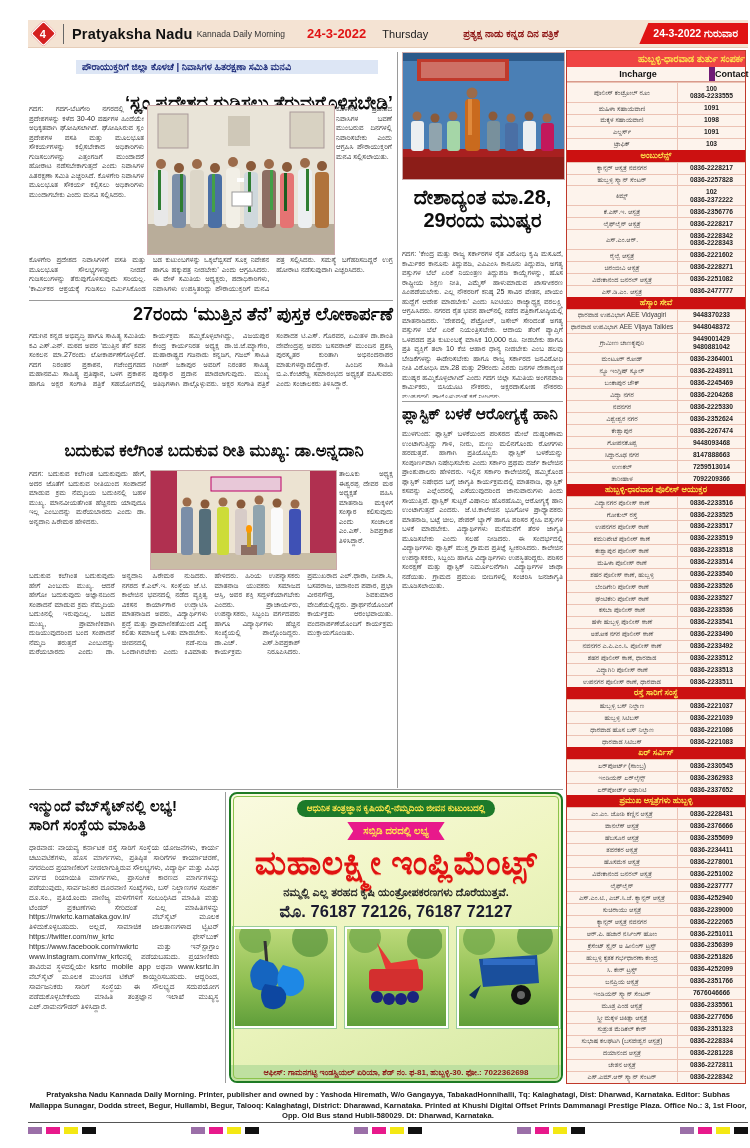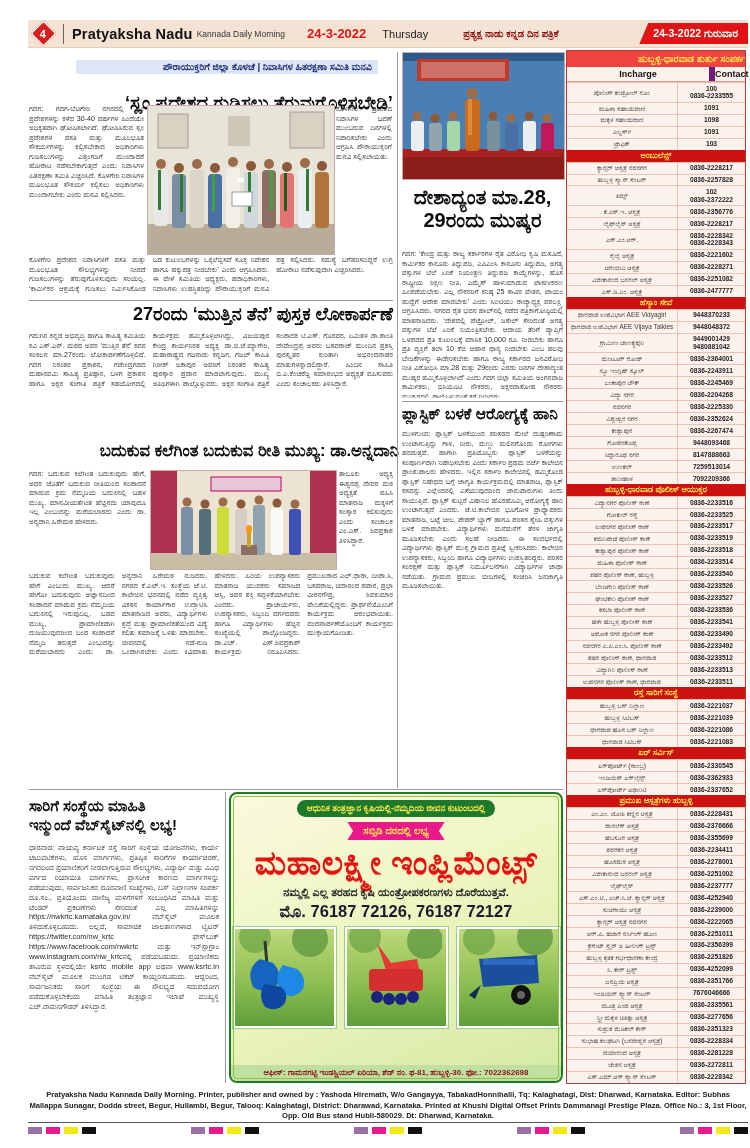--- a/index.html
+++ b/index.html
@@ -20,21 +20,21 @@
   .mast-title{font-weight:bold;font-size:14.5px;color:#111;letter-spacing:.2px;}
   .mast-sub{font-size:8.5px;color:#333;margin-left:4px;}
   .mast-date{color:#e01414;font-weight:bold;font-size:13px;margin-left:22px;}
   .mast-day{font-size:11px;color:#222;margin-left:16px;}
   .mast-kn{font-weight:bold;font-size:10px;color:#8c1212;margin-left:35px;}
   .mast-box{margin-left:auto;background:#e01414;color:#fff;font-weight:bold;font-size:10.5px;
     padding:4px 10px 4px 14px;clip-path:polygon(9px 0,100% 0,100% 100%,0 100%);}
 
   
   .kicker{background:#dde6f5;color:#1b2a78;font-weight:bold;font-size:9.5px;
-    text-align:right;padding:1px 6px;}
+    text-align:left;padding:1px 6px;}
   .headline{font-weight:bold;color:#0d0d0d;line-height:1.15;}
   .bodytext{font-size:7.1px;line-height:1.34;text-align:justify;color:#2a2a2a;
     word-break:break-word;overflow:hidden;}
   .cols3{column-count:3;column-gap:7px;}
   .cols4{column-count:4;column-gap:7px;}
   .hairline-v{background:#9a9a9a;width:1px;}
   .hairline-h{background:#9a9a9a;height:1px;}
   .photo{overflow:hidden;border:1px solid #caa;}
   .photo svg{display:block;}
 
@@ -167,21 +167,21 @@
   </svg>
 </div>
 
 <div class="abs bodytext" style="left:336px;top:105px;width:56px;height:148px;">ಕೊಳಗೇರಿ ಪ್ರದೇಶದ ನಿವಾಸಿಗಳ ಬವಣೆ ಮುಂಬರುವ ದಿನಗಳಲ್ಲಿ ನಿವಾರಿಸಬೇಕು ಎಂದು ಆಗ್ರಹಿಸಿ ಪೌರಾಯುಕ್ತರಿಗೆ ಮನವಿ ಸಲ್ಲಿಸಲಾಯಿತು.</div>
 <div class="abs bodytext cols3" style="left:29px;top:256px;width:364px;height:42px;">ಕೊಳಗೇರಿ ಪ್ರದೇಶದ ನಿವಾಸಿಗಳಿಗೆ ವಸತಿ ಮತ್ತು ಮೂಲಭೂತ ಸೌಲಭ್ಯಗಳನ್ನು ನೀಡದೆ ಗುಡಿಸಲುಗಳನ್ನು ತೆರುವುಗೊಳಿಸುವುದು ಸರಿಯಲ್ಲ. ‘ಕಾರ್ಮಿಕರ ಆಶ್ರಯಕ್ಕೆ ಗುಡಿಸಲು ನಿರ್ಮಿಸಿಕೊಂಡ ಬಡ ಕುಟುಂಬಗಳನ್ನು ಒಕ್ಕಲೆಬ್ಬಿಸದೆ ಸೂಕ್ತ ನಿವೇಶನ ಹಾಗೂ ಹಕ್ಕುಪತ್ರ ನೀಡಬೇಕು’ ಎಂದು ಆಗ್ರಹಿಸಿದರು. ಈ ವೇಳೆ ಸಮಿತಿಯ ಅಧ್ಯಕ್ಷರು, ಪದಾಧಿಕಾರಿಗಳು, ನಿವಾಸಿಗಳು ಉಪಸ್ಥಿತರಿದ್ದು ಪೌರಾಯುಕ್ತರಿಗೆ ಮನವಿ ಪತ್ರ ಸಲ್ಲಿಸಿದರು. ಸಮಸ್ಯೆ ಬಗೆಹರಿಸದಿದ್ದರೆ ಉಗ್ರ ಹೋರಾಟ ನಡೆಸುವುದಾಗಿ ಎಚ್ಚರಿಸಿದರು.</div>
 
 <div class="abs hairline-h" style="left:29px;top:300px;width:364px;"></div>
 <div class="abs headline" style="left:29px;top:304px;width:364px;font-size:18px;text-align:right;">27ರಂದು ‘ಮುತ್ತಿನ ತೆನೆ’ ಪುಸ್ತಕ ಲೋಕಾರ್ಪಣೆ</div>
 <div class="abs bodytext cols3" style="left:29px;top:332px;width:364px;height:104px;">ಗದುಗಿನ ಕನ್ನಡ ಅಭಿವೃದ್ಧಿ ಹಾಗೂ ಸಾಹಿತ್ಯ ಸಮಿತಿಯ ಕವಿ ಎಸ್.ಎನ್. ಮಠದ ಅವರ ‘ಮುತ್ತಿನ ತೆನೆ’ ಕವನ ಸಂಕಲನ ಮಾ.27ರಂದು ಲೋಕಾರ್ಪಣೆಗೊಳ್ಳಲಿದೆ. ಗದಗ ನಿರಂತರ ಪ್ರಕಾಶನ, ಗಜೇಂದ್ರಗಡದ ಮಹಾನವಮಿ ಸಾಹಿತ್ಯ ಪ್ರತಿಷ್ಠಾನ, ಬಳಗ ಪ್ರಕಾಶನ ಹಾಗೂ ಅಕ್ಷರ ಸಂಗಾತಿ ಪತ್ರಿಕೆ ಸಹಯೋಗದಲ್ಲಿ ಕಾರ್ಯಕ್ರಮ ಹಮ್ಮಿಕೊಳ್ಳಲಾಗಿದ್ದು, ವಿಜಯಪುರ ಕೇಂದ್ರ ಕಾರ್ಯನಿರತ ಅಧ್ಯಕ್ಷ ಡಾ.ಜಿ.ಜೆ.ಮ್ಯಾಗೇರಿ, ಮಹಾರಾಷ್ಟ್ರದ ಗಡಿನಾಡು ಕನ್ನಡಿಗ, ಗಜಲ್ ಸಾಹಿತಿ ಗಿರೀಶ್ ಜಕಾಪುರ ಅವರಿಗೆ ನಿರಂತರ ಸಾಹಿತ್ಯ ಪುರಸ್ಕಾರ ಪ್ರದಾನ ಮಾಡಲಾಗುವುದು. ಮುಖ್ಯ ಅತಿಥಿಗಳಾಗಿ ಪಾಲ್ಗೊಳ್ಳುವರು. ಅಕ್ಷರ ಸಂಗಾತಿ ಪತ್ರಿಕೆ ಸಂಪಾದಕ ಟಿ.ಎಸ್. ಗೊರವರ, ಏಮಿತಳ ಡಾ.ಶಾಂತಿ ದೇವೇಂದ್ರಪ್ಪ ಅವರು ಬಸವರಾಜ್ ಮುಂದಿನ ಪ್ರಶಸ್ತಿ ಪುರಸ್ಕೃತರ ಕುರಿತಾಗಿ ಅಭಿನಂದನಾಪರ ಮಾತುಗಳನ್ನಾಡಲಿದ್ದಾರೆ. ಹಿಂದಿನ ಸಾಹಿತಿ ಬಿ.ಎ.ಕೆಂಚರೆಡ್ಡಿ ಸಮಾರಂಭದ ಅಧ್ಯಕ್ಷತೆ ವಹಿಸುವರು ಎಂದು ಸಂಚಾಲಕರು ತಿಳಿಸಿದ್ದಾರೆ.</div>
 
-<div class="abs headline" style="left:29px;top:441px;width:370px;font-size:16.5px;text-align:right;">ಬದುಕುವ ಕಲೆಗಿಂತ ಬದುಕುವ ರೀತಿ ಮುಖ್ಯ: ಡಾ.ಅನ್ನದಾನಿ</div>
+<div class="abs headline" style="left:29px;top:441px;width:370px;font-size:16.5px;text-align:center;">ಬದುಕುವ ಕಲೆಗಿಂತ ಬದುಕುವ ರೀತಿ ಮುಖ್ಯ: ಡಾ.ಅನ್ನದಾನಿ</div>
 <div class="abs bodytext" style="left:29px;top:470px;width:117px;height:98px;">ಗದಗ: ಬದುಕುವ ಕಲೆಗಿಂತ ಬದುಕುವುದು ಹೇಗೆ, ಅದರ ಜೊತೆಗೆ ಬದುಕುವ ರೀತಿಯಿಂದ ಸಂಪಾದನೆ ಮಾಡುವ ಕ್ರಮ ನೆಮ್ಮದಿಯ ಬದುಕಿನಲ್ಲಿ ಬಹಳ ಮುಖ್ಯ. ಮಾನವೀಯತೆಗಿಂತ ಹೆಚ್ಚಿನದು ಯಾವುದೂ ಇಲ್ಲ ಎಂಬುದನ್ನು ಮರೆಯಬಾರದು ಎಂದು ಡಾ. ಅನ್ನದಾನಿ ಹಿರೇಮಠ ಹೇಳಿದರು.</div>
 
 <div class="abs photo" style="left:150px;top:470px;width:185px;height:98px;">
   <svg width="185" height="98" viewBox="0 0 185 98">
     <rect width="185" height="98" fill="#ece3d2"></rect>
     <rect x="0" y="0" width="26" height="98" fill="#b03050"></rect>
     <rect x="159" y="0" width="26" height="98" fill="#b03050"></rect>
     <rect x="60" y="6" width="70" height="14" fill="#e8c8d8" stroke="#b06"></rect>
     <rect x="0" y="82" width="185" height="16" fill="#c9bda6"></rect>
     <g>
@@ -277,22 +277,22 @@
 <div class="abs bodytext" style="left:402px;top:250px;width:161px;height:148px;">ಗದಗ: ‘ಕೇಂದ್ರ ಮತ್ತು ರಾಜ್ಯ ಸರ್ಕಾರಗಳ ರೈತ ವಿರೋಧಿ ಕೃಷಿ ಮಸೂದೆ, ಕಾರ್ಮಿಕರ ಕಾನೂನು ತಿದ್ದುಪಡಿ, ಎಪಿಎಂಸಿ ಕಾನೂನು ತಿದ್ದುಪಡಿ, ಅಗತ್ಯ ವಸ್ತುಗಳ ಬೆಲೆ ಏರಿಕೆ ನಿಯಂತ್ರಣ ತಿದ್ದುಪಡಿ ಕಾಯ್ದೆಗಳನ್ನು, ಹೊಸ ರಾಷ್ಟ್ರೀಯ ಶಿಕ್ಷಣ ನೀತಿ, ಎಮ್ಮೆಸ್ ಹಾಳುಮಾಡುವ ಖಾಸಗೀಕರಣ ಹಿಂಪಡೆಯಬೇಕು. ಎಲ್ಲ ನೌಕರರಿಗೆ ಕನಿಷ್ಠ 25 ಸಾವಿರ ವೇತನ, ಖಾಯಂ ಹುದ್ದೆಗೆ ಆದೇಶ ಮಾಡಬೇಕು’ ಎಂದು ಸಿಐಟಿಯು ರಾಜ್ಯಾಧ್ಯಕ್ಷ ವರಲಕ್ಷ್ಮಿ ಆಗ್ರಹಿಸಿದರು. ನಗರದ ರೈತ ಭವನ ಹಾಲ್‌ನಲ್ಲಿ ನಡೆದ ಪತ್ರಿಕಾಗೋಷ್ಠಿಯಲ್ಲಿ ಮಾತನಾಡಿದರು. ‘ದೇಶದಲ್ಲಿ ಪೆಟ್ರೋಲ್, ಡಿಸೇಲ್ ಸೇರಿದಂತೆ ಅಗತ್ಯ ವಸ್ತುಗಳ ಬೆಲೆ ಏರಿಕೆ ನಿಯಂತ್ರಿಸಬೇಕು. ಆದಾಯ ತೆರಿಗೆ ವ್ಯಾಪ್ತಿಗೆ ಒಳಪಡದ ಪ್ರತಿ ಕುಟುಂಬಕ್ಕೆ ಮಾಸಿಕ 10,000 ರೂ. ನೀಡಬೇಕು ಹಾಗೂ ಪ್ರತಿ ವ್ಯಕ್ತಿಗೆ ತಲಾ 10 ಕೆಜಿ ಆಹಾರ ಧಾನ್ಯ ನೀಡಬೇಕು ಎಂಬ ಹಲವು ಬೇಡಿಕೆಗಳನ್ನು ಈಡೇರಿಸಬೇಕು ಹಾಗೂ ರಾಜ್ಯ ಸರ್ಕಾರದ ಜನವಿರೋಧಿ ನೀತಿ ವಿರೋಧಿಸಿ ಮಾ.28 ಮತ್ತು 29ರಂದು ಎರಡು ದಿನಗಳ ದೇಶಾದ್ಯಂತ ಮುಷ್ಕರ ಹಮ್ಮಿಕೊಳ್ಳಲಾಗಿದೆ’ ಎಂದು ಗದಗ ಜಿಲ್ಲಾ ಸಮಿತಿಯ ಅಂಗನವಾಡಿ ಕಾರ್ಮಿಕರು, ಬಿಸಿಯೂಟ ನೌಕರರು, ಅಕ್ಷರದಾಸೋಹ ನೌಕರರು ಮುಷ್ಕರದಲ್ಲಿ ಪಾಲ್ಗೊಳ್ಳುವಂತೆ ಕರೆ ನೀಡಿದರು.</div>
 
 <div class="abs hairline-h" style="left:402px;top:401px;width:161px;"></div>
 <div class="abs headline" style="left:402px;top:405px;width:161px;font-size:15.5px;text-align:left;">ಪ್ಲಾಸ್ಟಿಕ್ ಬಳಕೆ ಆರೋಗ್ಯಕ್ಕೆ ಹಾನಿ</div>
 <div class="abs bodytext" style="left:402px;top:430px;width:161px;height:356px;">ಮುಳಗುಂದ: ಪ್ಲಾಸ್ಟಿಕ್ ಬಳಕೆಯಿಂದ ಪರಿಸರದ ಮೇಲೆ ದುಷ್ಪರಿಣಾಮ ಉಂಟಾಗುತ್ತಿದ್ದು ಗಾಳಿ, ನೀರು, ಮಣ್ಣು ಮಲಿನಗೊಂಡು ರೋಗಗಳು ಹರಡುತ್ತವೆ. ಹಾಗಾಗಿ ಪ್ರತಿಯೊಬ್ಬರು ಪ್ಲಾಸ್ಟಿಕ್ ಬಳಕೆಯನ್ನು ಸಂಪೂರ್ಣವಾಗಿ ನಿಷೇಧಿಸಬೇಕು ಎಂದು ಸರ್ಕಾರಿ ಪ್ರಥಮ ದರ್ಜೆ ಕಾಲೇಜಿನ ಪ್ರಾಂಶುಪಾಲರು ಹೇಳಿದರು. ಇಲ್ಲಿನ ಸರ್ಕಾರಿ ಕಾಲೇಜಿನಲ್ಲಿ ಹಮ್ಮಿಕೊಂಡ ಪ್ಲಾಸ್ಟಿಕ್ ನಿಷೇಧದ ಬಗ್ಗೆ ಜಾಗೃತಿ ಕಾರ್ಯಕ್ರಮದಲ್ಲಿ ಮಾತನಾಡಿ, ಪ್ಲಾಸ್ಟಿಕ್ ಕಸವನ್ನು ಎಲ್ಲೆಂದರಲ್ಲಿ ಎಸೆಯುವುದರಿಂದ ಜಾನುವಾರುಗಳು ತಿಂದು ಸಾಯುತ್ತಿವೆ. ಪ್ಲಾಸ್ಟಿಕ್ ಸುಟ್ಟರೆ ವಿಷಾನಿಲ ಹೊರಹೊಮ್ಮಿ ಆರೋಗ್ಯಕ್ಕೆ ಹಾನಿ ಉಂಟಾಗುತ್ತದೆ ಎಂದರು. ಜೆ.ಟಿ.ಕಾಲೇಜಿನ ಭೂಗೋಳ ಪ್ರಾಧ್ಯಾಪಕರು ಮಾತನಾಡಿ, ಬಟ್ಟೆ ಚೀಲ, ಪೇಪರ್ ಬ್ಯಾಗ್ ಹಾಗೂ ಪರಿಸರ ಸ್ನೇಹಿ ವಸ್ತುಗಳ ಬಳಕೆ ಮಾಡಬೇಕು. ವಿದ್ಯಾರ್ಥಿಗಳು ಮನೆಮನೆಗೆ ತೆರಳಿ ಜಾಗೃತಿ ಮೂಡಿಸಬೇಕು ಎಂದು ಸಲಹೆ ನೀಡಿದರು. ಈ ಸಂದರ್ಭದಲ್ಲಿ ವಿದ್ಯಾರ್ಥಿಗಳು ಪ್ಲಾಸ್ಟಿಕ್ ಮುಕ್ತ ಗ್ರಾಮದ ಪ್ರತಿಜ್ಞೆ ಸ್ವೀಕರಿಸಿದರು. ಕಾಲೇಜಿನ ಉಪನ್ಯಾಸಕರು, ಸಿಬ್ಬಂದಿ ಹಾಗೂ ವಿದ್ಯಾರ್ಥಿಗಳು ಉಪಸ್ಥಿತರಿದ್ದರು. ಪರಿಸರ ಸಂರಕ್ಷಣೆ ಮತ್ತು ಪ್ಲಾಸ್ಟಿಕ್ ನಿರ್ಮೂಲನೆಗಾಗಿ ವಿದ್ಯಾರ್ಥಿಗಳ ಜಾಥಾ ನಡೆಯಿತು. ಗ್ರಾಮದ ಪ್ರಮುಖ ಬೀದಿಗಳಲ್ಲಿ ಸಂಚರಿಸಿ ಜನಜಾಗೃತಿ ಮೂಡಿಸಲಾಯಿತು.</div>
 
 <div class="abs hairline-h" style="left:29px;top:789px;width:534px;"></div>
 <div class="abs hairline-v" style="left:225px;top:792px;height:291px;"></div>
 
 <div class="abs transport-headline" style="left:29px;top:797px;width:192px;">
+  <div>ಇನ್ಮುಂದೆ ವೆಬ್‌ಸೈಟ್‌ನಲ್ಲಿ ಲಭ್ಯ!</div>
   <div>ಸಾರಿಗೆ ಸಂಸ್ಥೆಯ ಮಾಹಿತಿ</div>
-  <div>ಇನ್ಮುಂದೆ ವೆಬ್‌ಸೈಟ್‌ನಲ್ಲಿ ಲಭ್ಯ!</div>
 </div>
 <div class="abs bodytext" style="left:29px;top:843px;width:190px;height:240px;font-size:7.4px;">ಧಾರವಾಡ: ವಾಯವ್ಯ ಕರ್ನಾಟಕ ರಸ್ತೆ ಸಾರಿಗೆ ಸಂಸ್ಥೆಯ ಯೋಜನೆಗಳು, ಕಾರ್ಯ ಚಟುವಟಿಕೆಗಳು, ಹೊಸ ಮಾರ್ಗಗಳು, ಪ್ರತಿಷ್ಠಿತ ಸಾರಿಗೆಗಳ ಕಾರ್ಯಾಚರಣೆ, ನಗರದಿಂದ ಪ್ರಯಾಣಿಕರಿಗೆ ನೀಡಲಾಗುತ್ತಿರುವ ಸೌಲಭ್ಯಗಳು, ವಿದ್ಯಾರ್ಥಿ ಮತ್ತು ವಿವಿಧ ವರ್ಗದ ರಿಯಾಯಿತಿ ಮಾರ್ಗಗಳು, ಪ್ರಾಸಂಗಿಕ ಕಾರಣದ ಮಾರ್ಗಗಳನ್ನು ಪಡೆಯುವುದು, ಸಾರ್ವಜನಿಕರ ದೂರವಾಣಿ ಸಂಖ್ಯೆಗಳು, ಬಸ್ ನಿಲ್ದಾಣಗಳ ಸಂಪರ್ಕ ದೂ.ಸಂ., ಪ್ರತಿಯೊಂದು ವಾಣಿಜ್ಯ ಮಳಿಗೆಗಳಿಗೆ ಸಂಬಂಧಿಸಿದ ಮಾಹಿತಿ ಮತ್ತು ಟೆಂಡರ್ ಪ್ರಕಟಣೆಗಳು ಸೇರಿದಂತೆ ಎಲ್ಲ ಮಾಹಿತಿಗಳನ್ನು https://nwkrtc.karnataka.gov.in/ ವೆಬ್‌ಸೈಟ್ ಮೂಲಕ ತಿಳಿದುಕೊಳ್ಳಬಹುದು. ಅಲ್ಲದೆ, ಸಾಮಾಜಿಕ ಜಾಲತಾಣಗಳಾದ ಟ್ವಿಟರ್ https://twitter.com/nw_krtc ಫೇಸ್‌ಬುಕ್ https://www.facebook.com/nwkrtc ಮತ್ತು ಇನ್‌ಸ್ಟಾಗ್ರಾಂ www.instagram.com/nw_krtcನಲ್ಲಿ ಪಡೆಯಬಹುದು. ಪ್ರಯಾಣಿಕರು ತಾವಿರುವ ಸ್ಥಳದಲ್ಲಿಯೇ ksrtc mobile app ಅಥವಾ www.ksrtc.in ವೆಬ್‌ಸೈಟ್ ಮೂಲಕ ಮುಂಗಡ ಟಿಕೆಟ್ ಕಾಯ್ದಿರಿಸಬಹುದು. ಆದ್ದರಿಂದ, ಸಾರ್ವಜನಿಕರು ಸಾರಿಗೆ ಸಂಸ್ಥೆಯ ಈ ಸೌಲಭ್ಯದ ಸದುಪಯೋಗ ಪಡೆದುಕೊಳ್ಳಬೇಕೆಂದು ಮಾಹಿತಿ ತಂತ್ರಜ್ಞಾನ ಇಲಾಖೆ ಮುಖ್ಯಸ್ಥ ಎಚ್.ರಾಮನಗೌಡರ್ ತಿಳಿಸಿದ್ದಾರೆ.</div>
 
 <div class="abs ad">
   <div class="ad-banner">ಆಧುನಿಕ ತಂತ್ರಜ್ಞಾನ ಕೃಷಿಯಲ್ಲಿ-ನೆಮ್ಮದಿಯ ಜೀವನ ಕುಟುಂಬದಲ್ಲಿ</div>
   <div class="ad-ribbon">ಸಬ್ಸಿಡಿ ದರದಲ್ಲಿ ಲಭ್ಯ</div>
   <div class="ad-title">ಮಹಾಲಕ್ಷ್ಮೀ ಇಂಪ್ಲಿಮೆಂಟ್ಸ್</div>
   <div class="ad-tagline">ನಮ್ಮಲ್ಲಿ ಎಲ್ಲ ತರಹದ ಕೃಷಿ ಯಂತ್ರೋಪಕರಣಗಳು ದೊರೆಯುತ್ತವೆ.</div>
   <div class="ad-phone">ಮೊ. 76187 72126, 76187 72127</div>
   <div class="ad-photos">

